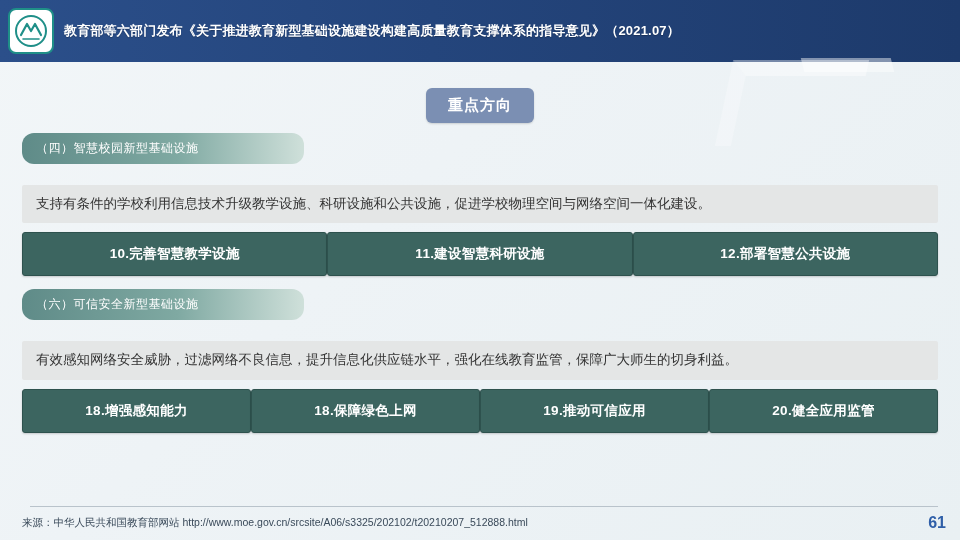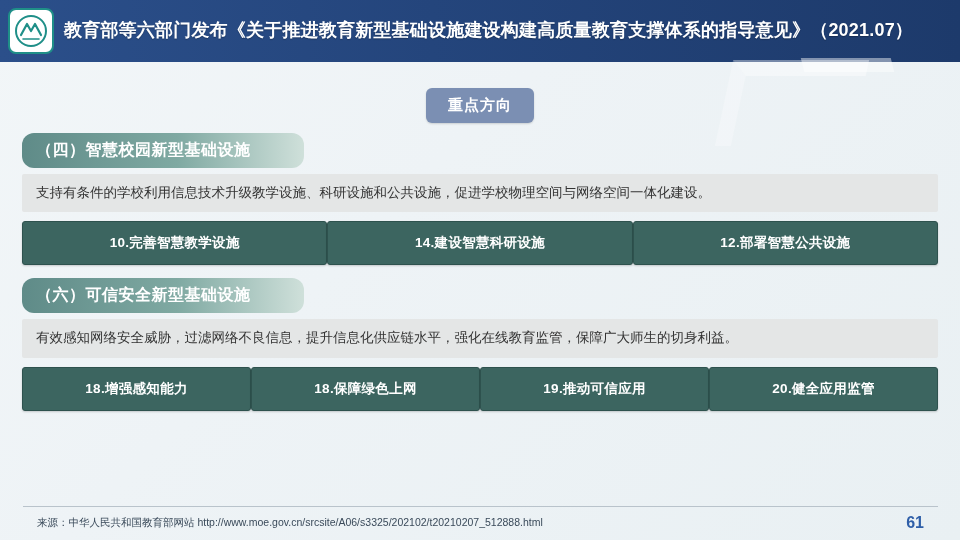--- a/index.html
+++ b/index.html
@@ -63,21 +63,21 @@
     display: flex;
     align-items: center;
     justify-content: center;
     flex: 0 0 auto;
     margin-right: 10px;
     box-sizing: border-box;
   }
   .logo svg { display: block; }
   .header-title {
     color: #ffffff;
-    font-size: 18px;
+    font-size: 13px;
     font-weight: bold;
     line-height: 1.32;
     letter-spacing: 0.2px;
     text-shadow: 0 1px 1px rgba(0,0,0,0.25);
     flex: 1 1 auto;
     padding-right: 6px;
   }
 
   
   .body-area {
@@ -102,35 +102,35 @@
     box-shadow: 0 1px 2px rgba(0,0,0,0.15);
     margin-top: 12px;
   }
 
   .section { margin-bottom: 13px; }
 
   .sec-header {
     display: inline-block;
     background: linear-gradient(90deg, #5f8b88 0%, #7fa9a2 55%, #cfe0da 100%);
     color: #ffffff;
-    font-size: 16px;
-    font-weight: bold;
+    font-size: 12px;
+    font-weight: normal;
     padding: 7px 16px 7px 14px;
     border-radius: 12px;
     min-width: 282px;
     box-sizing: border-box;
     letter-spacing: 0.5px;
   }
   .sec-desc {
     background: #e4e6e6;
     color: #333333;
     font-size: 13.5px;
     line-height: 1.5;
     padding: 9px 14px;
-    margin-top: 6px;
+    margin-top: 21px;
     border-radius: 2px;
   }
 
   .card-row {
     display: flex;
     margin-top: 9px;
   }
   .card {
     flex: 1 1 0;
     background: #3c6560;
@@ -141,25 +141,25 @@
     padding: 12px 4px;
     border-radius: 3px;
     border: 1px solid #2e524e;
     box-shadow: 0 1px 2px rgba(0,0,0,0.18);
     letter-spacing: 0.3px;
   }
 
   
   .footer {
     position: absolute;
-    left: 1px;
+    left: 8px;
     right: 0;
     bottom: 0;
     height: 34px;
-    padding: 0 36px;
+    padding: 0 14px;
     box-sizing: border-box;
     display: flex;
     align-items: center;
     justify-content: space-between;
   }
   .footer-line {
     position: absolute;
     left: 22px;
     right: 22px;
     top: 0;
@@ -198,21 +198,21 @@
 
     <div class="pill-wrap">
       <div class="pill">重点方向</div>
     </div>
 
     <div class="section">
       <div class="sec-header">（四）智慧校园新型基础设施</div>
       <div class="sec-desc">支持有条件的学校利用信息技术升级教学设施、科研设施和公共设施，促进学校物理空间与网络空间一体化建设。</div>
       <div class="card-row">
         <div class="card">10.完善智慧教学设施</div>
-        <div class="card">14.建设智慧科研设施</div>
+        <div class="card">11.建设智慧科研设施</div>
         <div class="card">12.部署智慧公共设施</div>
       </div>
     </div>
 
 
     <div class="section">
       <div class="sec-header">（六）可信安全新型基础设施</div>
       <div class="sec-desc">有效感知网络安全威胁，过滤网络不良信息，提升信息化供应链水平，强化在线教育监管，保障广大师生的切身利益。</div>
       <div class="card-row">
         <div class="card">18.增强感知能力</div>

